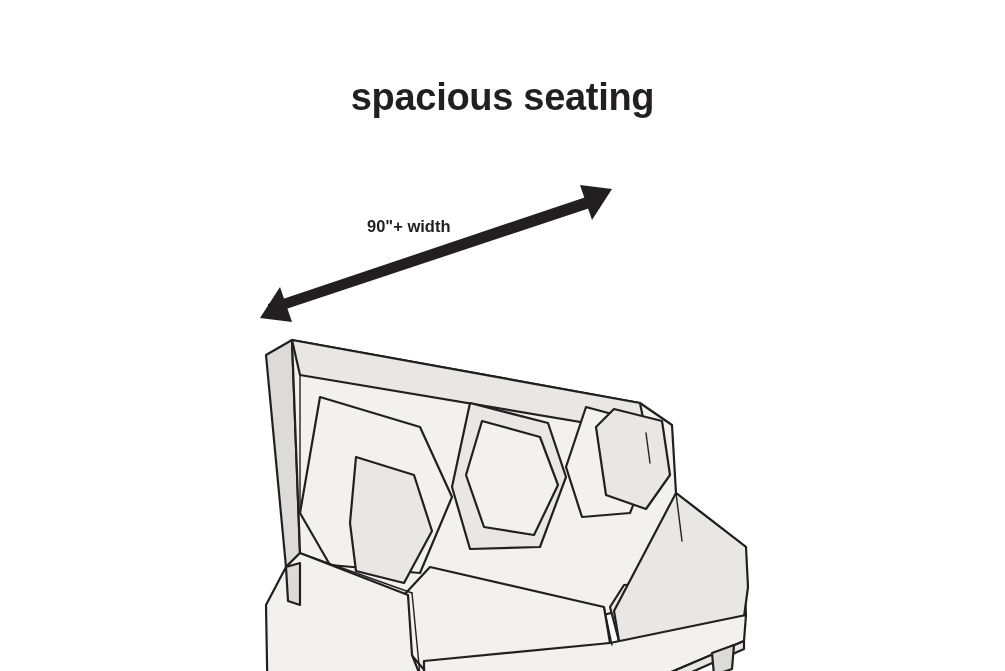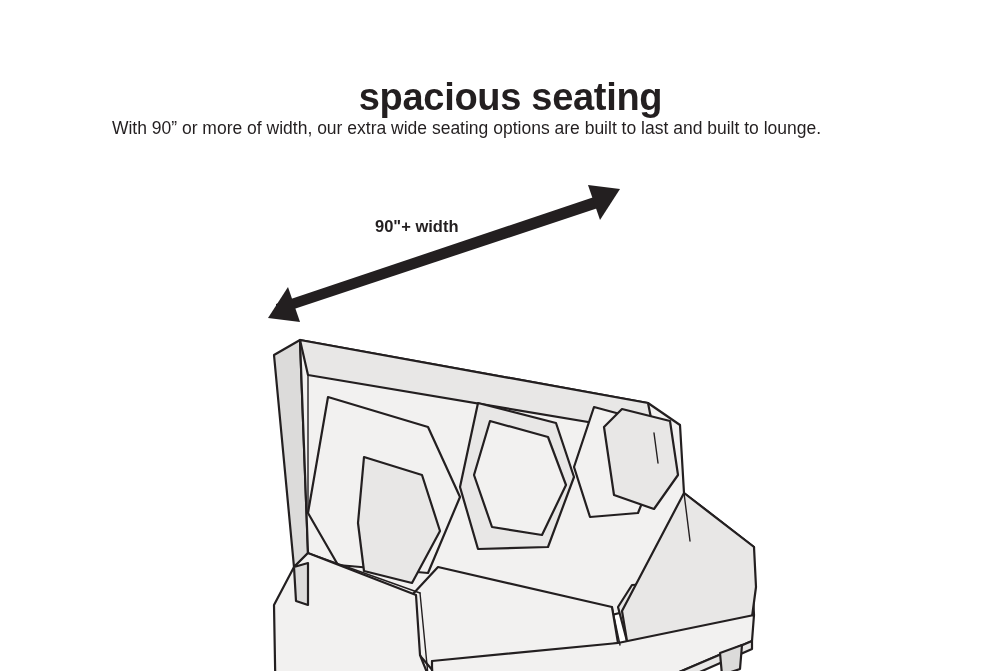--- a/index.html
+++ b/index.html
@@ -12,21 +12,20 @@
     height: 671px;
     font-family: "Liberation Sans", sans-serif;
     color: #231f20;
     overflow: hidden;
   }
   .page {
     position: relative;
     width: 917px;
     height: 671px;
     background: #ffffff;
-    margin-left: 8px;
   }
   .headline {
     position: absolute;
     top: 52px;
     left: 0;
     width: 1005px;
     text-align: center;
     font-size: 38px;
     font-weight: bold;
     letter-spacing: -0.3px;
@@ -66,21 +65,20 @@
   svg { display: block; }
 </style>
 </head>
 <body>
 
 <div class="page">
 
   <h1 class="headline">spacious seating</h1>
 
   <div class="subcopy">
-    <span class="subcopy-line">With 90” or more of width, our extra wide seating options are built to last and built to lounge.</span>
   </div>
 
   <div class="diagram">
 
     <div class="dim-label">90"+ width</div>
 
     <svg width="1005" height="496" viewBox="0 0 1005 496">
 
       <g fill="#231f20" stroke="none">
         <path d="M 268 140 L 602 29 L 598 18 L 268 129 Z"></path>

